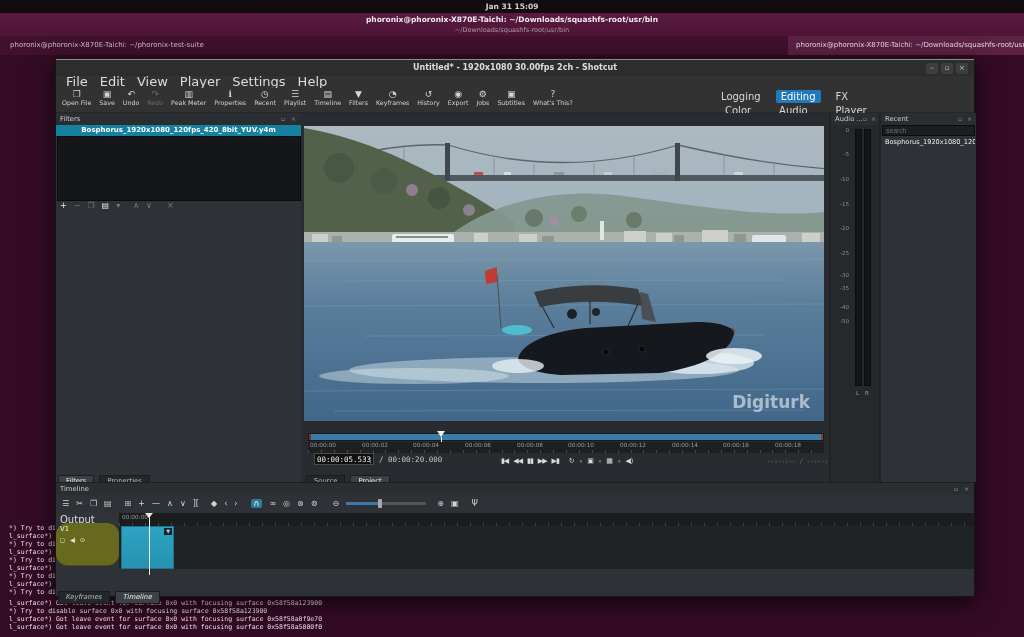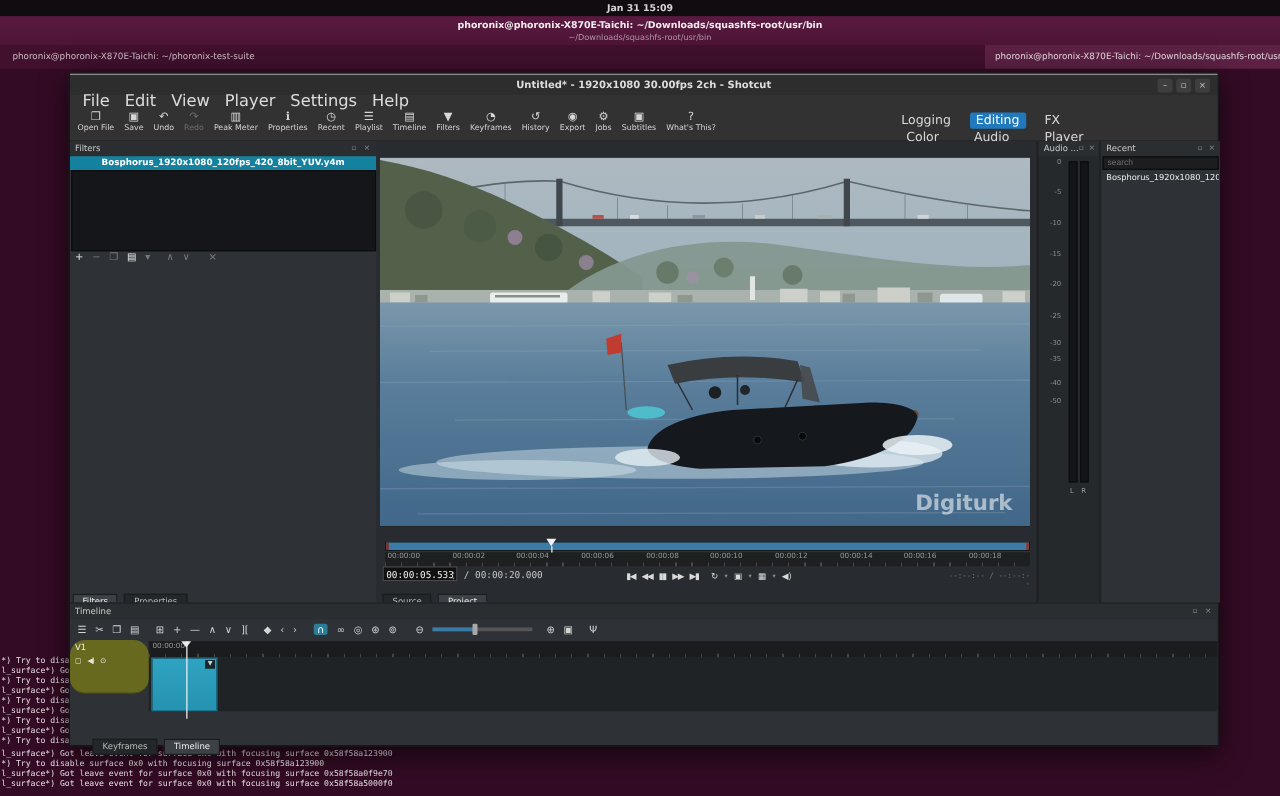--- a/index.html
+++ b/index.html
@@ -1,19 +1,19 @@
 <!DOCTYPE html>
 <html><head>
 <meta charset="utf-8">
 <style>
   html,body{margin:0;padding:0;background:#201018;}
   #screen{position:relative;width:1024px;height:637px;overflow:hidden;background:#330b24;
           font-family:"DejaVu Sans","Liberation Sans",sans-serif;-webkit-font-smoothing:antialiased;}
   .a{position:absolute;}
-  .m{font-family:"DejaVu Sans Mono","Liberation Mono",monospace;}
+  .m{font-family:"DejaVu Sans Mono","Liberation Mono",monospace;margin-left:8px;}
   .ic{font-family:"DejaVu Sans",sans-serif;color:#cfcfcf;}
   
   #topbar{left:0;top:0;width:1024px;height:13px;background:#100c10;color:#d8d3d6;font-size:7.5px;
           text-align:center;line-height:13px;font-weight:bold;}
   #termhead{left:0;top:13px;width:1024px;height:23px;background:linear-gradient(#5a1a40,#4d1536);text-align:center;}
   #termtitle{display:block;font-size:7.5px;font-weight:bold;color:#f0eaee;line-height:14px;}
   #termsub{display:block;font-size:6.5px;color:#b197a5;line-height:7px;}
   #termtabs{left:0;top:36px;width:1024px;height:19px;background:#40102d;}
   .termtab{font-size:7px;color:#cdb9c4;line-height:19px;white-space:nowrap;overflow:hidden;}
   #tabright{left:788px;top:0;width:236px;height:19px;background:#5c2143;color:#e5d6de;padding-left:8px;box-sizing:border-box;}
@@ -82,28 +82,28 @@
   #snapbtn{background:#2b7d9a;border-radius:2px;padding:0 3px;color:#fff!important;}
   #zslider{width:80px;height:3px;background:#555;position:relative;border-radius:1px;}
   #zslider .fill{position:absolute;left:0;top:0;height:3px;width:34px;background:#3a7ca5;}
   #zslider .handle{position:absolute;left:32px;top:-3px;width:4px;height:9px;background:#a8a8a8;border-radius:1px;}
   #tlcorner{left:0;top:30px;width:63px;height:13px;background:#303438;color:#dcdcdc;font-size:10px;
             line-height:13px;padding-left:4px;box-sizing:border-box;}
   #tlruler{left:63px;top:30px;width:855px;height:13px;background:#1a1c1d;
            background-image:repeating-linear-gradient(90deg,#444 0 1px,transparent 1px 13px);
            background-size:100% 3px;background-position:0 100%;background-repeat:no-repeat;}
   #trackrow{left:63px;top:43px;width:855px;height:43px;background:#1f2326;}
-  #trackhead{left:0;top:29px;width:63px;height:43px;background:#67691e;box-sizing:border-box;border-bottom:1px solid #4c4e12;border-radius:12px;}
+  #trackhead{left:0;top:40px;width:63px;height:43px;background:#67691e;box-sizing:border-box;border-bottom:1px solid #4c4e12;border-radius:12px;}
   #clip{left:65px;top:43px;width:53px;height:43px;background:linear-gradient(#2fa3c2,#2593b1);
         border:1px solid #19768f;box-sizing:border-box;}
   #clipbadge{position:absolute;right:1px;top:1px;height:7px;background:rgba(18,22,24,.88);color:#d8d8d8;
              font-size:5px;line-height:7px;padding:0 2px;}
   #playhead-line{left:93px;top:30px;width:1px;height:62px;background:#efefef;}
   #playhead-tri{left:89px;top:30px;width:0;height:0;border:4px solid transparent;border-top:5px solid #e8e8e8;}
-  #tltabs{left:18px;top:101px;}
+  #tltabs{left:2px;top:101px;font-style:italic;}
   
   .nosel{user-select:none;}
 </style>
 </head>
 <body>
 
 <div id="screen" class="nosel">
 
   <div id="topbar" class="a">
     <span>Jan 31 15:09</span>

